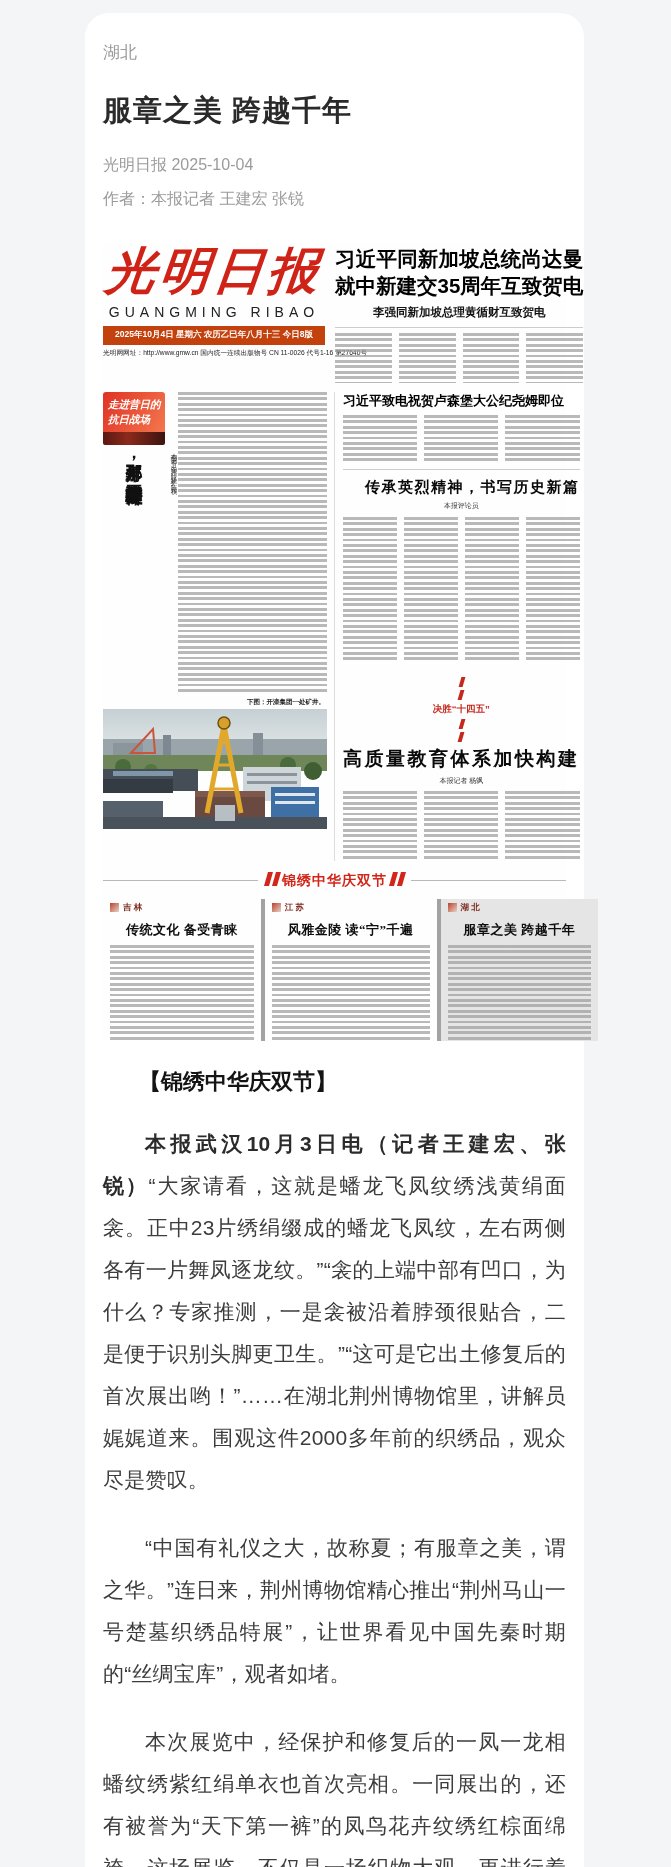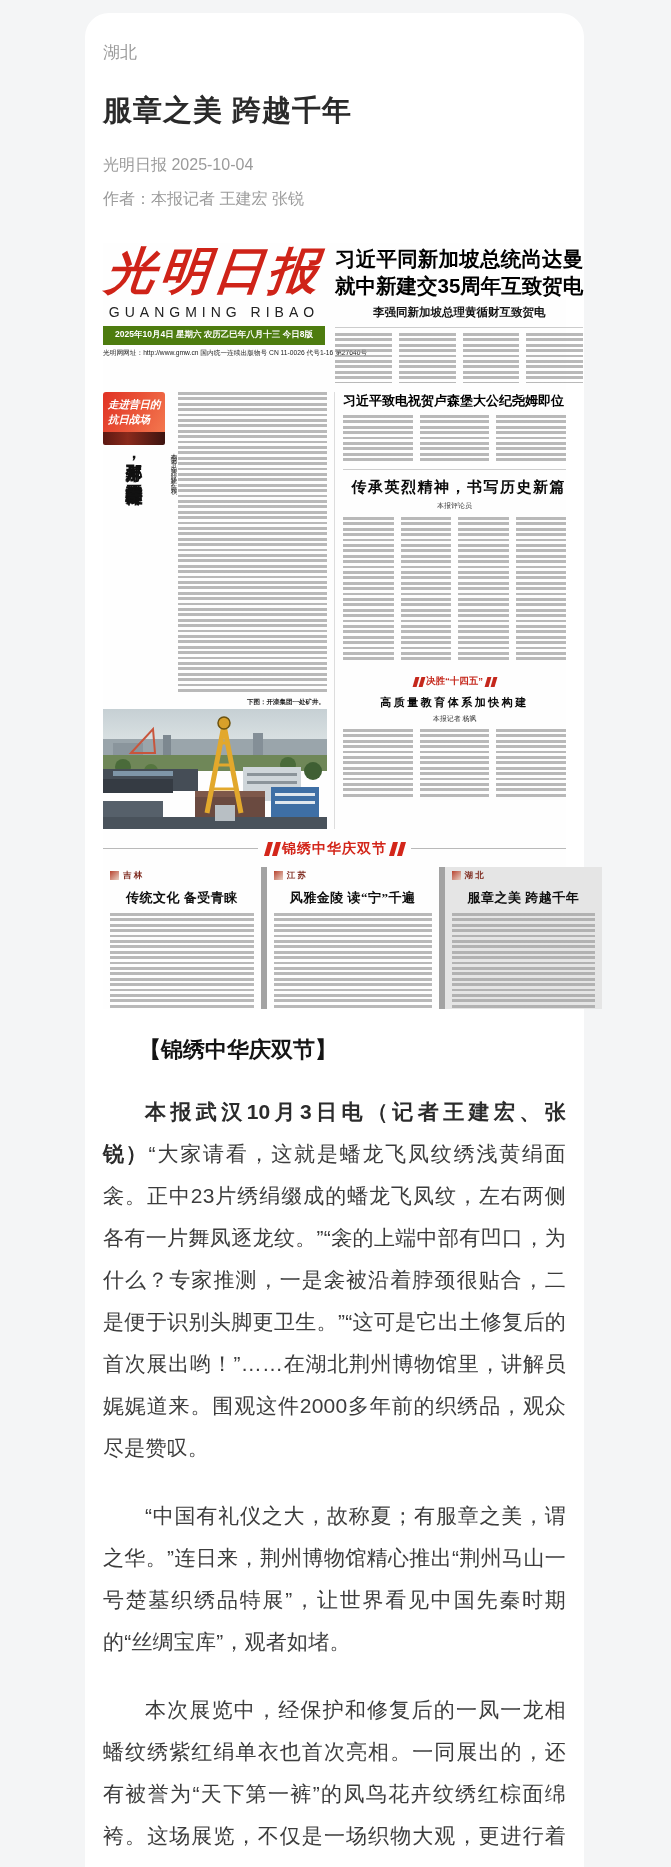--- a/index.html
+++ b/index.html
@@ -19,21 +19,21 @@
   .micro { background:repeating-linear-gradient(to bottom,#9e9e9e 0px,#9e9e9e 2.8px,transparent 2.8px,transparent 5.4px); opacity:.72; }
   .micro-cols { display:flex; gap:7px; }
   .micro-cols > div { flex:1; }
 
   .np-top { display:flex; gap:10px; }
   .np-mast { width:222px; }
   .np-script { color:#cf2318; font-size:50px; font-weight:bold; font-style:italic;
                letter-spacing:4px; line-height:1.15; text-align:center; transform:skewX(-6deg); white-space:nowrap; }
   .np-pinyin { text-align:center; font-family:"Liberation Sans",sans-serif; font-size:14px;
                letter-spacing:5px; color:#222; margin-top:3px; }
-  .np-datebar { margin-top:6px; background:#4d7c0f; color:#fff; font-family:"Liberation Sans",sans-serif;
+  .np-datebar { margin-top:6px; background:#c2410c; color:#fff; font-family:"Liberation Sans",sans-serif;
                 font-size:8.5px; font-weight:bold; text-align:center; padding:3.5px 0; }
   .np-infoline { margin-top:4px; font-family:"Liberation Sans",sans-serif; font-size:6.7px;
                  color:#222; text-align:center; white-space:nowrap; }
   .np-lead { flex:1; padding-top:2px; }
   .np-lead-h { font-family:"Liberation Sans",sans-serif; font-weight:900; font-size:20.5px;
                line-height:1.33; color:#000; white-space:nowrap; text-align:justify; text-align-last:justify; }
   .np-lead-sub { font-family:"Liberation Sans",sans-serif; font-weight:bold; font-size:11.5px;
                  text-align:center; margin-top:5px; color:#111; }
   .np-lead-micro { margin-top:7px; height:56px; border-top:1px solid #ccc; padding-top:5px; }
   .np-lead-micro .micro-cols, .np-lead-micro .micro-cols > div { height:100%; }
@@ -59,36 +59,36 @@
                  color:#000; white-space:nowrap; }
   .s2-micro { height:46px; margin-top:5px; }
   .s2-micro .micro-cols, .s2-micro .micro-cols > div { height:100%; }
   .s3 { border-top:1px solid #ccc; margin-top:8px; padding-top:8px; text-align:center; }
   .s3-headline { font-size:15px; font-weight:bold; letter-spacing:1.5px; color:#0a0a0a; white-space:nowrap;text-align:right; }
   .np-byline { font-size:7px; color:#333; margin-top:4px; text-align:center; }
   .s3-micro { height:146px; margin-top:6px; }
   .s3-micro .micro-cols, .s3-micro .micro-cols > div { height:100%; }
   .s4 { margin-top:10px; text-align:center; }
   .s4-badge { color:#c5281c; font-family:"Liberation Sans",sans-serif; font-weight:bold; font-size:9.5px;
-              display:inline-flex; align-items:center; gap:3px; }
+              display:inline-flex; align-items:center; gap:3px;flex-direction:column; }
   .dmark { display:inline-block; width:3.5px; height:10px; background:#c5281c; transform:skewX(-16deg); }
   .dmark + .dmark { margin-left:-1px; }
-  .s4-headline { font-size:11px; font-weight:bold; letter-spacing:2.5px; color:#0a0a0a; margin-top:4px; white-space:nowrap; }
+  .s4-headline { font-size:19px; font-weight:bold; letter-spacing:2.5px; color:#0a0a0a; margin-top:4px; white-space:nowrap; }
   .s4-micro { height:70px; margin-top:5px; }
   .s4-micro .micro-cols, .s4-micro .micro-cols > div { height:100%; }
 
   .np-divider { display:flex; align-items:center; gap:8px; margin-top:11px; }
   .np-divider .line { flex:1; border-top:1px solid #b9b9b9; }
-  .np-divider .label { display:flex; align-items:center; gap:4px; color:#d3261a;
+  .np-divider .label { display:flex; align-items:flex-start; gap:4px; color:#d3261a;
                        font-family:"Liberation Sans",sans-serif; font-weight:bold; font-size:14px; letter-spacing:1px; }
   .np-divider .dmark { width:4.5px; height:14px; background:#d3261a; }
 
   .np-bottom { display:flex; margin-top:9px; height:142px; }
   .np-bcol { flex:1; padding:3px 7px 0 7px; }
-  .np-bcol + .np-bcol { border-left:6px solid #a3a3a3;font-family:Liberation Serif, serif; }
+  .np-bcol + .np-bcol { border-left:4px solid #a3a3a3;font-family:Liberation Serif, serif; }
   .np-bcol.highlight { background:#e5e5e5; }
   .region-tag { display:flex; align-items:center; gap:4px; font-size:8.5px; font-weight:bold; color:#7e2a1e; }
   .region-box { width:9px; height:9px; background:linear-gradient(135deg,#b8432f,#e8d2c5); }
   .bcol-headline { font-size:13px; font-weight:bold; text-align:center; color:#0f0f0f;
                    margin:7px 16px 6px; white-space:nowrap; letter-spacing:0.5px; }
   .bcol-micro { height:96px; }
 
   
   .section-tag { margin-top:26px; font-size:22px; font-weight:bold; color:#141414; text-indent:36px; }
   .article p { font-size:21px; line-height:42px; color:#3c3c3c; text-align:justify;

